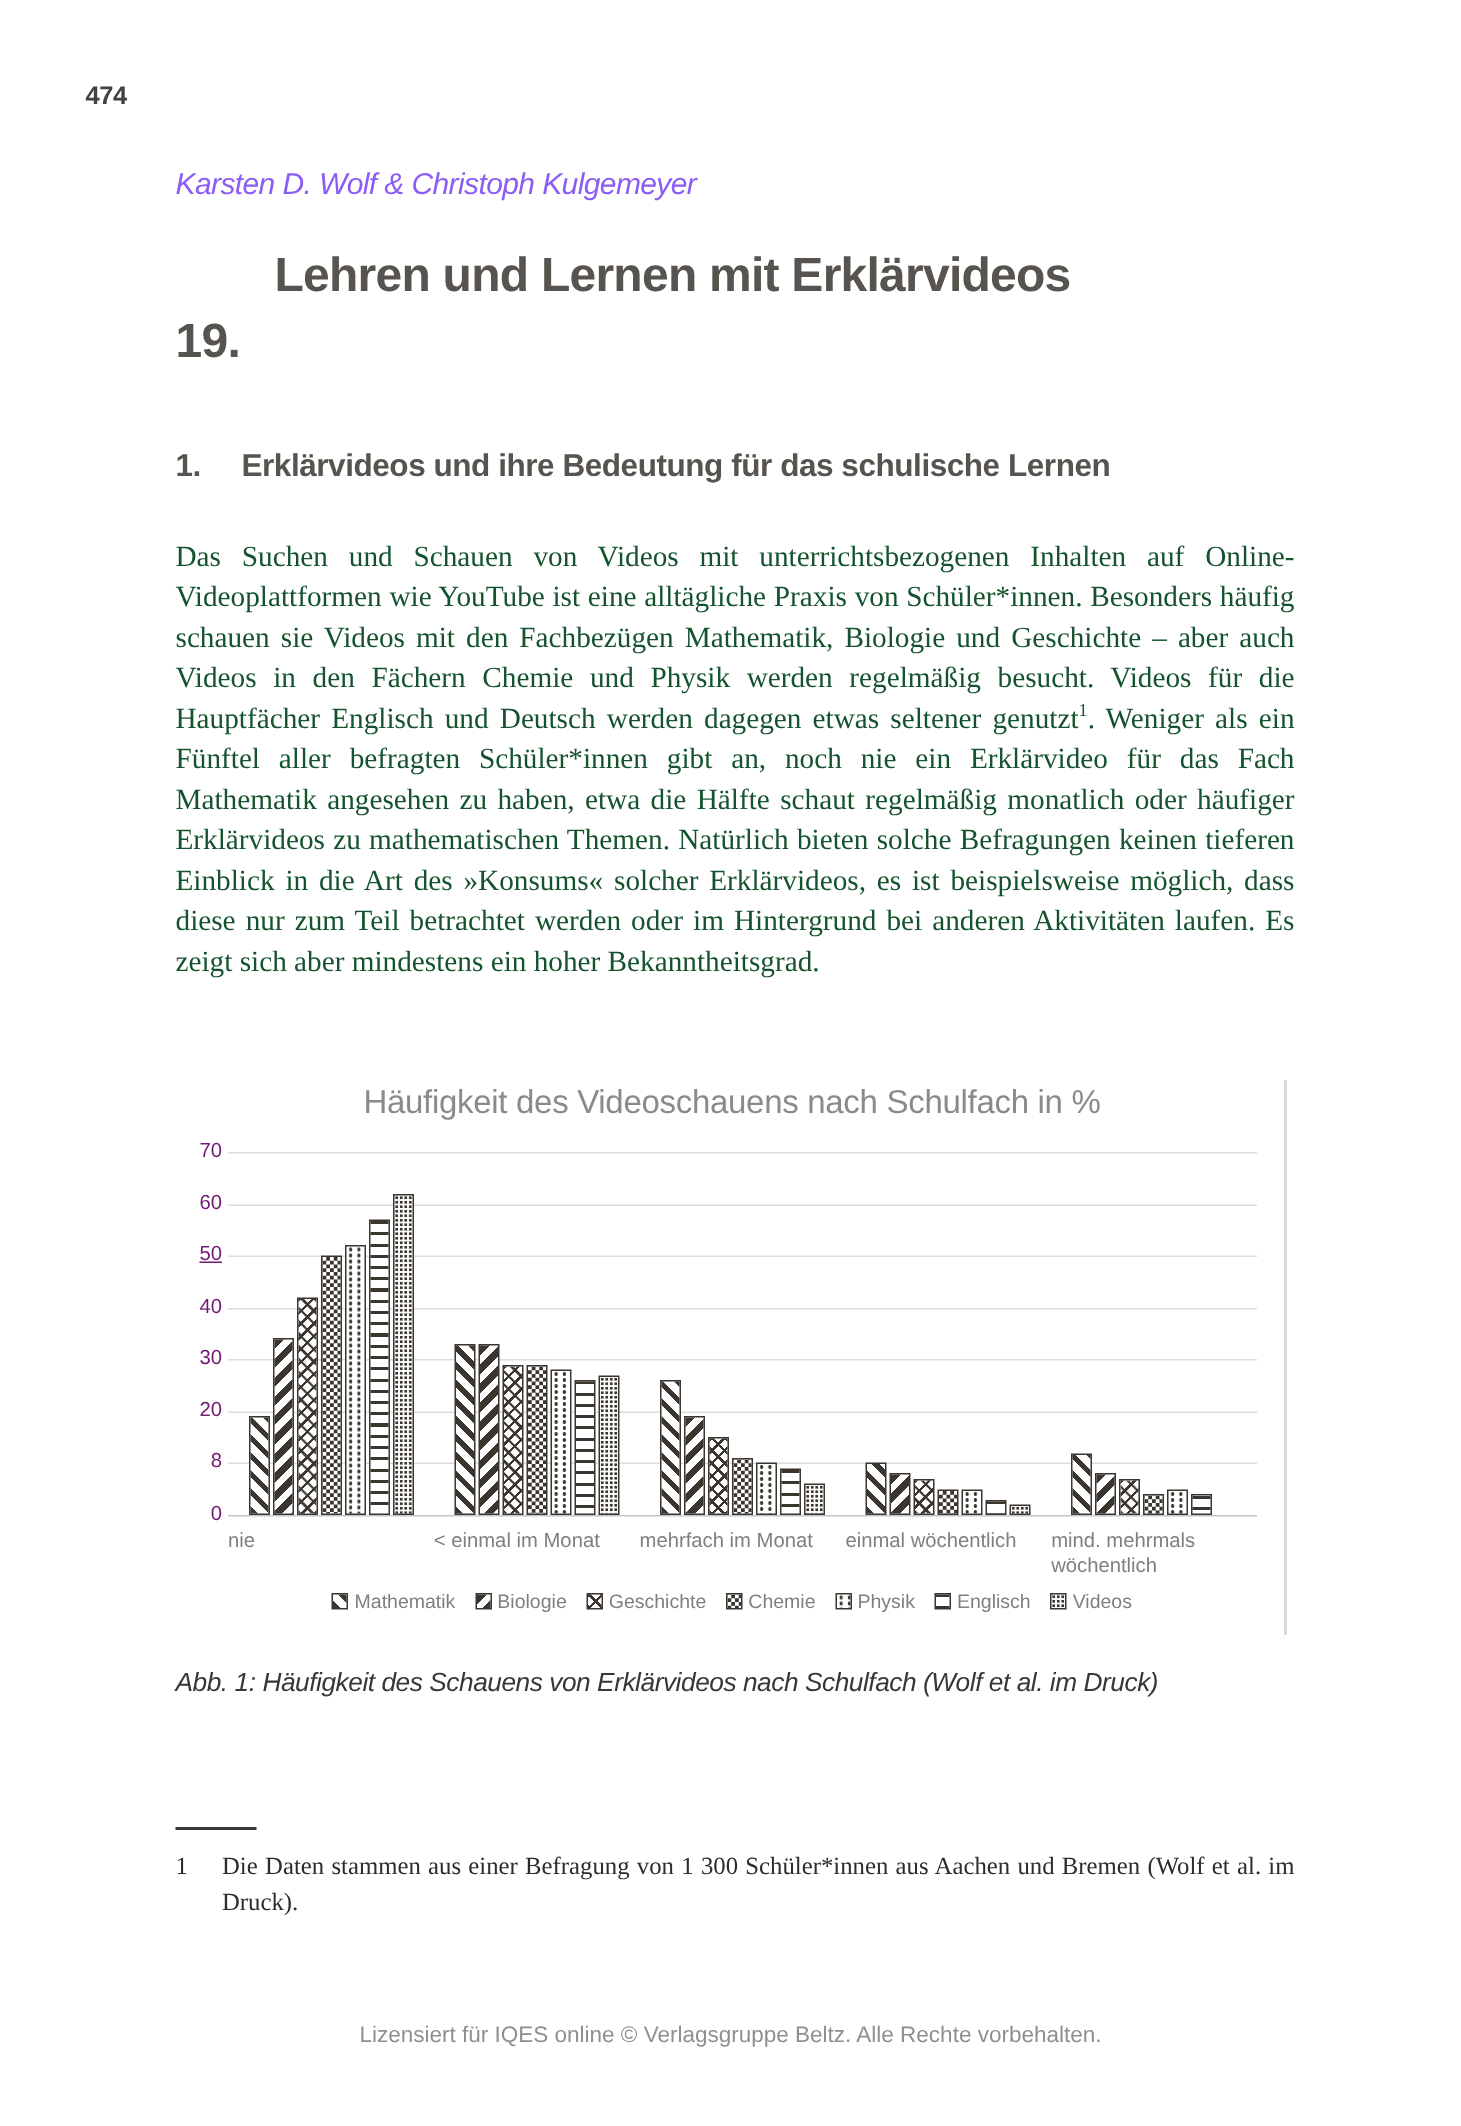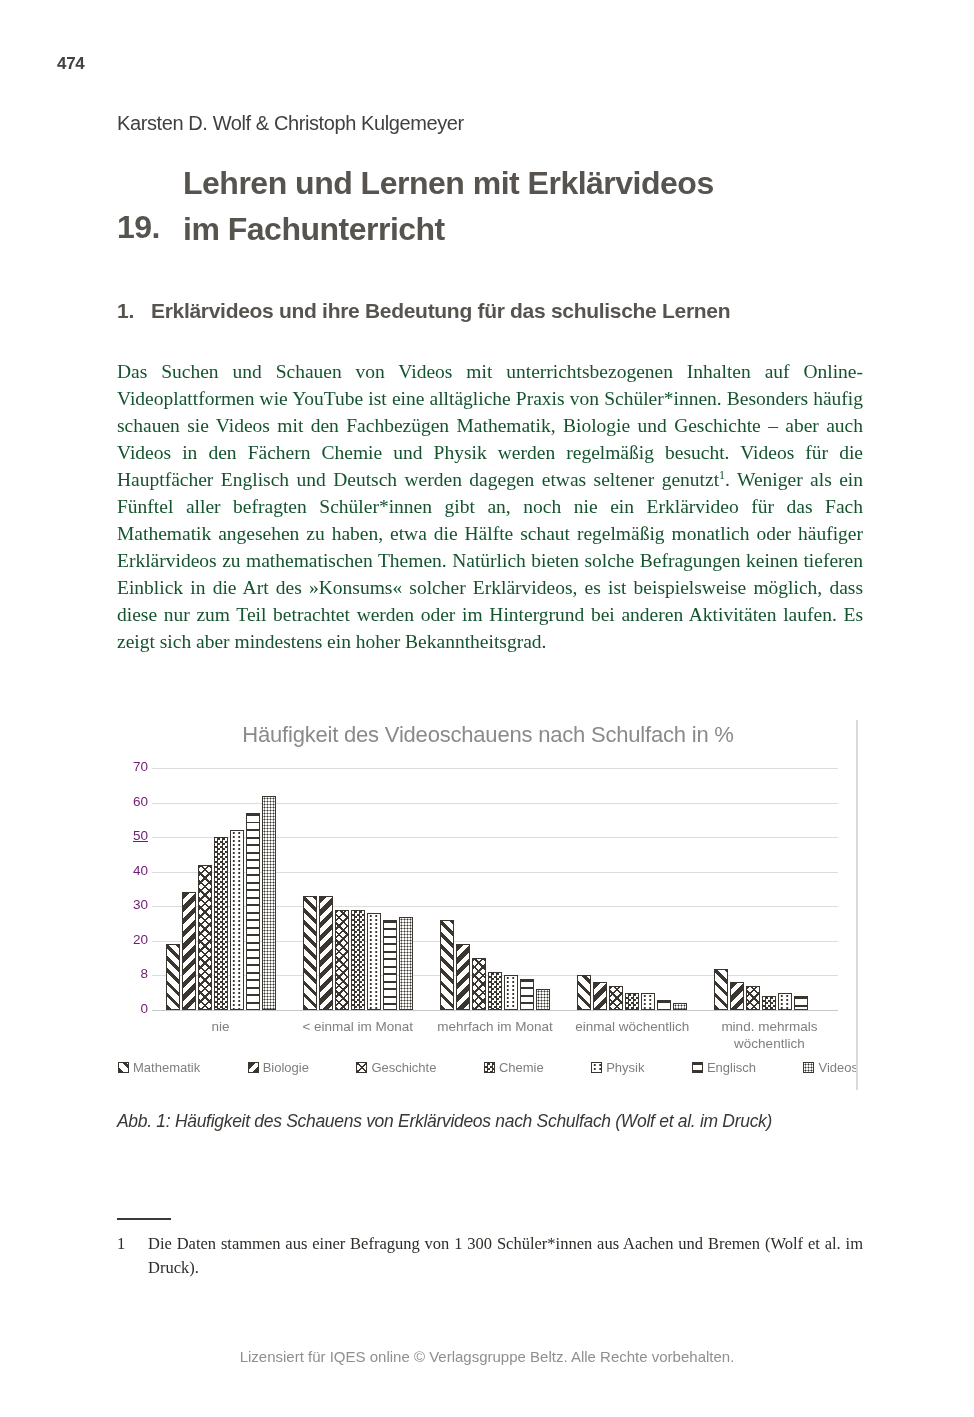--- a/index.html
+++ b/index.html
@@ -3,48 +3,48 @@
 <meta charset="utf-8">
 <style>
   html,body{margin:0;padding:0;background:#ffffff;}
   .page{position:relative;width:974px;height:1417px;background:#ffffff;overflow:hidden;
         font-family:"Liberation Serif",serif;color:#2f2b27;}
 
   .page-number{position:absolute;left:57px;top:54px;font-family:"Liberation Sans",sans-serif;
         font-weight:bold;font-size:17px;color:#454140;letter-spacing:-0.3px;}
 
   .authors{position:absolute;left:117px;top:112px;font-family:"Liberation Sans",sans-serif;
-        font-size:20px;color:#404040;letter-spacing:-0.4px;}
+        font-style:italic;font-size:20px;color:#8b5cf6;letter-spacing:-0.4px;}
 
   .chapter{position:absolute;left:117px;top:160px;font-family:"Liberation Sans",sans-serif;
         font-weight:bold;font-size:32px;line-height:46px;color:#57534e;letter-spacing:-0.5px;}
   .chapter .ch-num{position:absolute;left:0;top:0;margin-top:44px;}
   .chapter .ch-text{display:inline-block;margin-left:66px;}
 
   .section-heading{position:absolute;left:117px;top:299px;font-family:"Liberation Sans",sans-serif;
         font-weight:bold;font-size:21px;color:#57534e;letter-spacing:-0.3px;}
   .section-heading .sec-num{position:absolute;left:0;top:0;}
-  .section-heading .sec-text{display:inline-block;margin-left:34px;}
+  .section-heading .sec-text{display:inline-block;margin-left:44px;}
 
   .body-paragraph{position:absolute;left:117px;top:358px;width:746px;margin:0;
         font-size:19.5px;line-height:27px;text-align:justify;color:#14532d;}
   .body-paragraph sup{font-size:0.62em;line-height:0;vertical-align:super;}
 
   
   .chart{position:absolute;left:118px;top:714px;width:740px;height:380px;background:#fff;
         font-family:"Liberation Sans",sans-serif;}
   .chart-title{position:absolute;left:0;top:8px;width:100%;text-align:center;
         font-size:22px;color:#8a8a8a;letter-spacing:-0.2px;}
   .chart-right-border{position:absolute;right:0;top:6px;width:2px;height:370px;background:#d9d9d9;}
   #plot{position:absolute;left:0;top:0;width:100%;height:100%;}
   .gridline{position:absolute;height:1px;background:#dcdcdc;}
   .gridline.axis{background:#c6c6c6;}
   .ytick{position:absolute;width:28px;text-align:right;font-size:13.5px;color:#701a75;}
   .bar{position:absolute;box-sizing:border-box;border:1.5px solid #3a352e;background-color:#fff;}
-  .catlabel{position:absolute;text-align:center;font-size:13.5px;line-height:17px;color:#7f7f7f;}
+  .catlabel{position:absolute;text-align:left;font-size:13.5px;line-height:17px;color:#7f7f7f;}
   .legend{position:absolute;left:0;width:100%;display:flex;justify-content:center;
         align-items:center;gap:13px;font-size:13px;color:#7f7f7f;}
   .legend-item{display:flex;align-items:center;gap:4px;}
   .swatch{display:inline-block;width:11px;height:11px;box-sizing:border-box;
         border:1.5px solid #3a352e;background-color:#fff;}
 
   
   .pat-diagonal-up{background-image:repeating-linear-gradient(45deg,#3a352e 0 3.5px,#ffffff 3.5px 8.5px);}
   .pat-diagonal-down{background-image:repeating-linear-gradient(135deg,#3a352e 0 4.5px,#ffffff 4.5px 9px);}
   .pat-crosshatch{background-image:repeating-linear-gradient(45deg,#3a352e 0 1.6px,transparent 1.6px 6px),
@@ -71,21 +71,21 @@
 <body>
 
 <div class="page">
 
   <div class="page-number">474</div>
 
   <div class="authors">Karsten D. Wolf &amp; Christoph Kulgemeyer</div>
 
   <h1 class="chapter" style="margin:0;font-size:32px;">
     <span class="ch-num">19.</span>
-    <span class="ch-text"><span>Lehren und Lernen mit Erklärvideos</span><br><span>im Fachunterricht</span></span>
+    <span class="ch-text"><span>Lehren und Lernen mit Erklärvideos</span><br></span>
   </h1>
 
   <h2 class="section-heading" style="margin:0;font-size:21px;">
     <span class="sec-num">1.</span>
     <span class="sec-text">Erklärvideos und ihre Bedeutung für das schulische Lernen</span>
   </h2>
 
   <p class="body-paragraph"><span>Das Suchen und Schauen von Videos mit unterrichtsbezogenen Inhalten auf Online-Videoplattformen wie YouTube ist eine alltägliche Praxis von Schüler*innen. Besonders häufig schauen sie Videos mit den Fachbezügen Mathematik, Biologie und Geschichte – aber auch Videos in den Fächern Chemie und Physik werden regelmäßig besucht. Videos für die Hauptfächer Englisch und Deutsch werden dagegen etwas seltener genutzt</span><sup>1</sup><span>. Weniger als ein Fünftel aller befragten Schüler*innen gibt an, noch nie ein Erklärvideo für das Fach Mathematik angesehen zu haben, etwa die Hälfte schaut regelmäßig monatlich oder häufiger Erklärvideos zu mathematischen Themen. Natürlich bieten solche Befragungen keinen tieferen Einblick in die Art des »Konsums« solcher Erklärvideos, es ist beispielsweise möglich, dass diese nur zum Teil betrachtet werden oder im Hintergrund bei anderen Aktivitäten laufen. Es zeigt sich aber mindestens ein hoher Bekanntheitsgrad.</span></p>
 
   <div class="chart">
@@ -139,21 +139,21 @@
         <div class="bar pat-horizontal-lines" title="Englisch – mind. mehrmals wöchentlich: 4 %" style="left: 676.4px; top: 282.171px; width: 14px; height: 13.8286px;"></div>
         <div class="bar pat-fine-dots" title="Deutsch – nie: 62 %" style="left: 143.6px; top: 81.6571px; width: 14px; height: 214.343px;"></div>
         <div class="bar pat-fine-dots" title="Deutsch – &lt; einmal im Monat: 27 %" style="left: 280.8px; top: 202.657px; width: 14px; height: 93.3429px;"></div>
         <div class="bar pat-fine-dots" title="Deutsch – mehrfach im Monat: 6 %" style="left: 418px; top: 275.257px; width: 14px; height: 20.7429px;"></div>
         <div class="bar pat-fine-dots" title="Deutsch – einmal wöchentlich: 2 %" style="left: 555.2px; top: 289.086px; width: 14px; height: 6.91429px;"></div>
         <div class="catlabel" style="left: 34px; top: 304px; width: 137.2px;">nie</div>
         <div class="catlabel" style="left: 171.2px; top: 304px; width: 137.2px;">&lt; einmal im Monat</div>
         <div class="catlabel" style="left: 308.4px; top: 304px; width: 137.2px;">mehrfach im Monat</div>
         <div class="catlabel" style="left: 445.6px; top: 304px; width: 137.2px;">einmal wöchentlich</div>
         <div class="catlabel" style="left: 582.8px; top: 304px; width: 137.2px;">mind. mehrmals wöchentlich</div>
-        <div class="legend" style="top: 346px; justify-content: space-between;">
+        <div class="legend" style="top: 346px;">
           <span class="legend-item">
             <span class="swatch pat-diagonal-up"></span>
             <span>Mathematik</span>
           </span>
           <span class="legend-item">
             <span class="swatch pat-diagonal-down"></span>
             <span>Biologie</span>
           </span>
           <span class="legend-item">
             <span class="swatch pat-crosshatch"></span>

